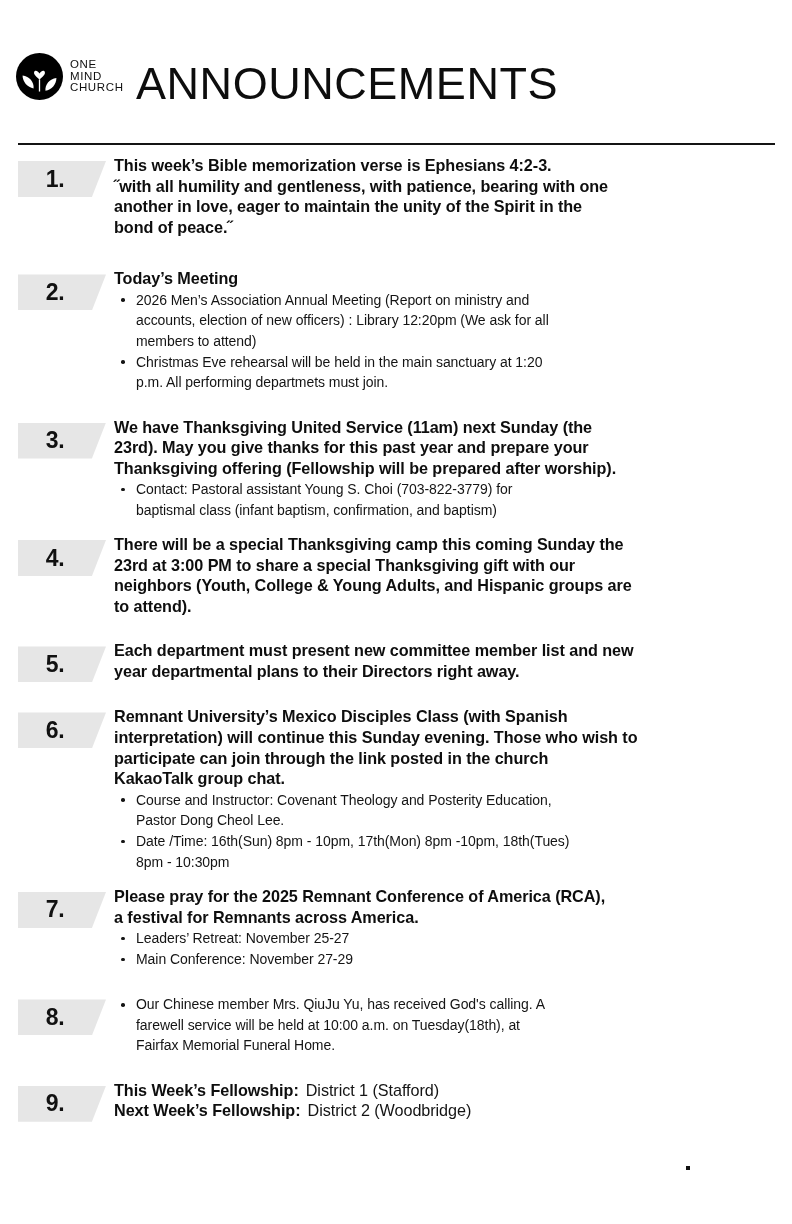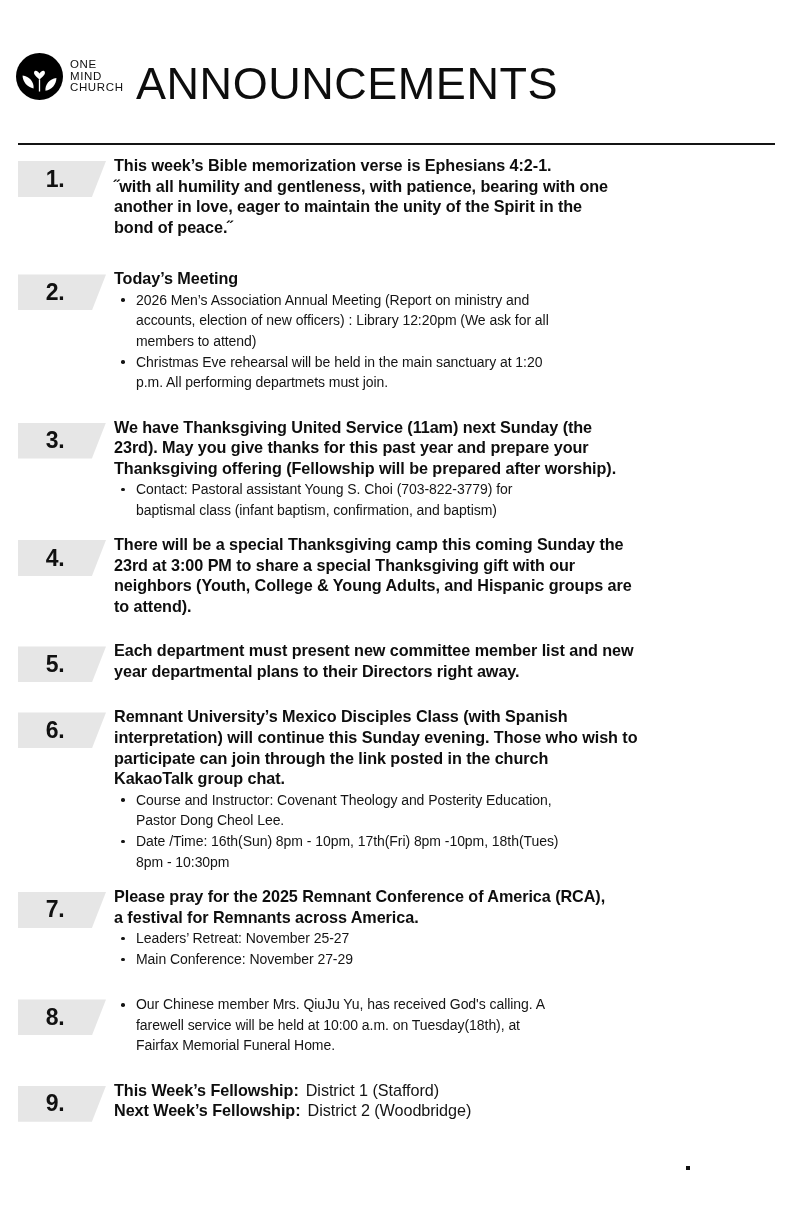--- a/index.html
+++ b/index.html
@@ -217,21 +217,21 @@
   <div class="header-rule"></div>
 </div>
 
 <div class="list">
 
   <div class="item gap-lg">
     <div class="badge">
       <span class="badge-num">1.</span>
     </div>
     <div class="body">
-      <div class="lead">This week’s Bible memorization verse is Ephesians 4:2-1.
+      <div class="lead">This week’s Bible memorization verse is Ephesians 4:2-3.
 ˝with all humility and gentleness, with patience, bearing with one
  another in love, eager to maintain the unity of the Spirit in the
  bond of peace.˝</div>
     </div>
   </div>
 
   <div class="item gap-md">
     <div class="badge">
       <span class="badge-num">2.</span>
     </div>
@@ -289,21 +289,21 @@
       <span class="badge-num">6.</span>
     </div>
     <div class="body">
       <div class="lead">Remnant University’s Mexico Disciples Class (with Spanish
 interpretation) will continue this Sunday evening. Those who wish to
 participate can join through the link posted in the church
 KakaoTalk group chat.</div>
       <ul class="bullets">
         <li>Course and Instructor: Covenant Theology and Posterity Education,
 Pastor  Dong Cheol Lee.</li>
-        <li>Date /Time: 16th(Sun) 8pm - 10pm, 17th(Fri) 8pm -10pm, 18th(Tues)
+        <li>Date /Time: 16th(Sun) 8pm - 10pm, 17th(Mon) 8pm -10pm, 18th(Tues)
 8pm - 10:30pm</li>
       </ul>
     </div>
   </div>
 
   <div class="item gap-md">
     <div class="badge">
       <span class="badge-num">7.</span>
     </div>
     <div class="body">

